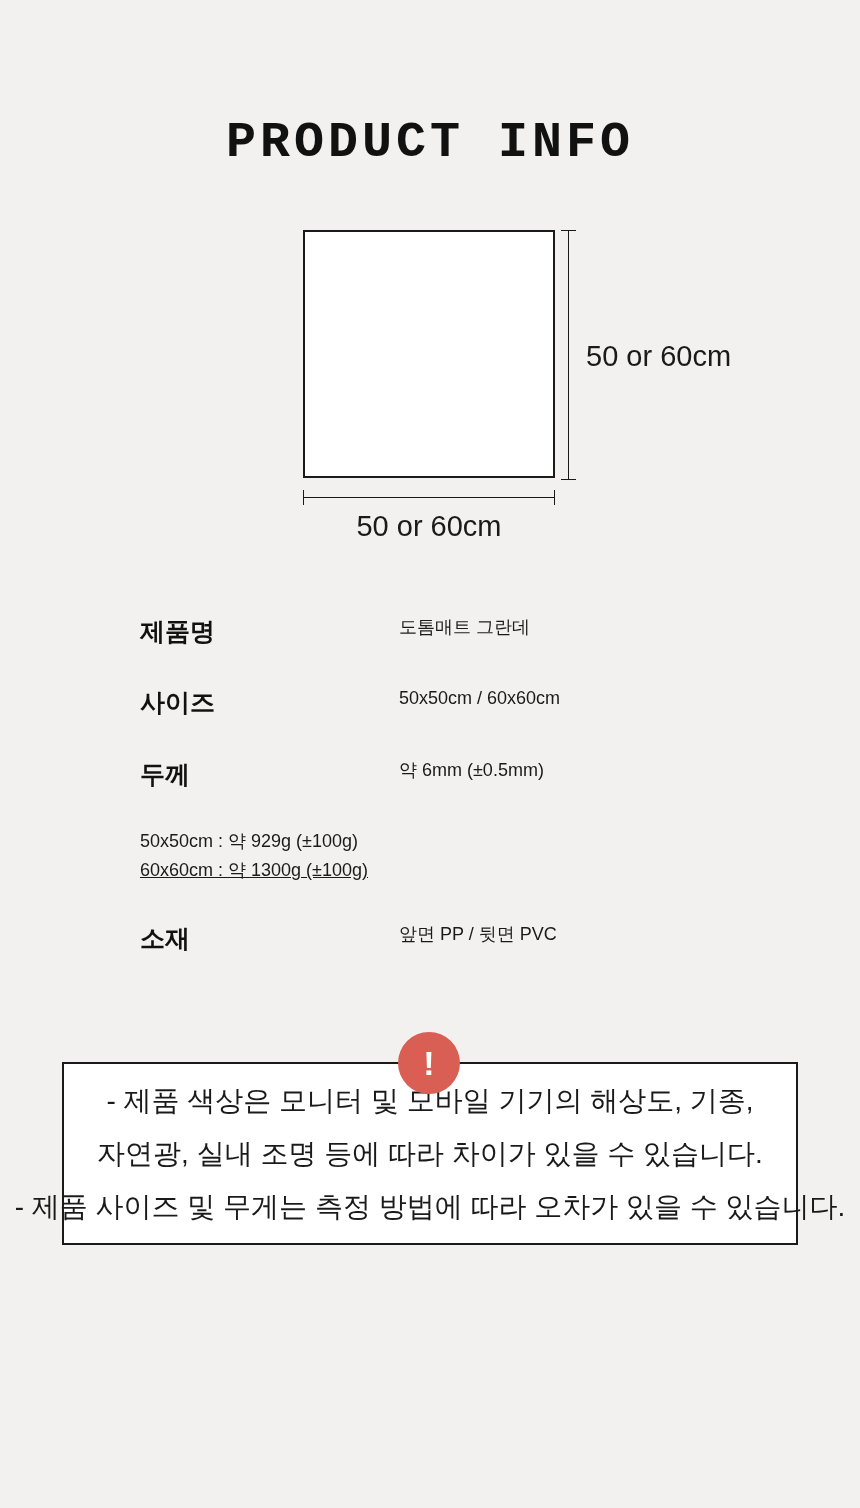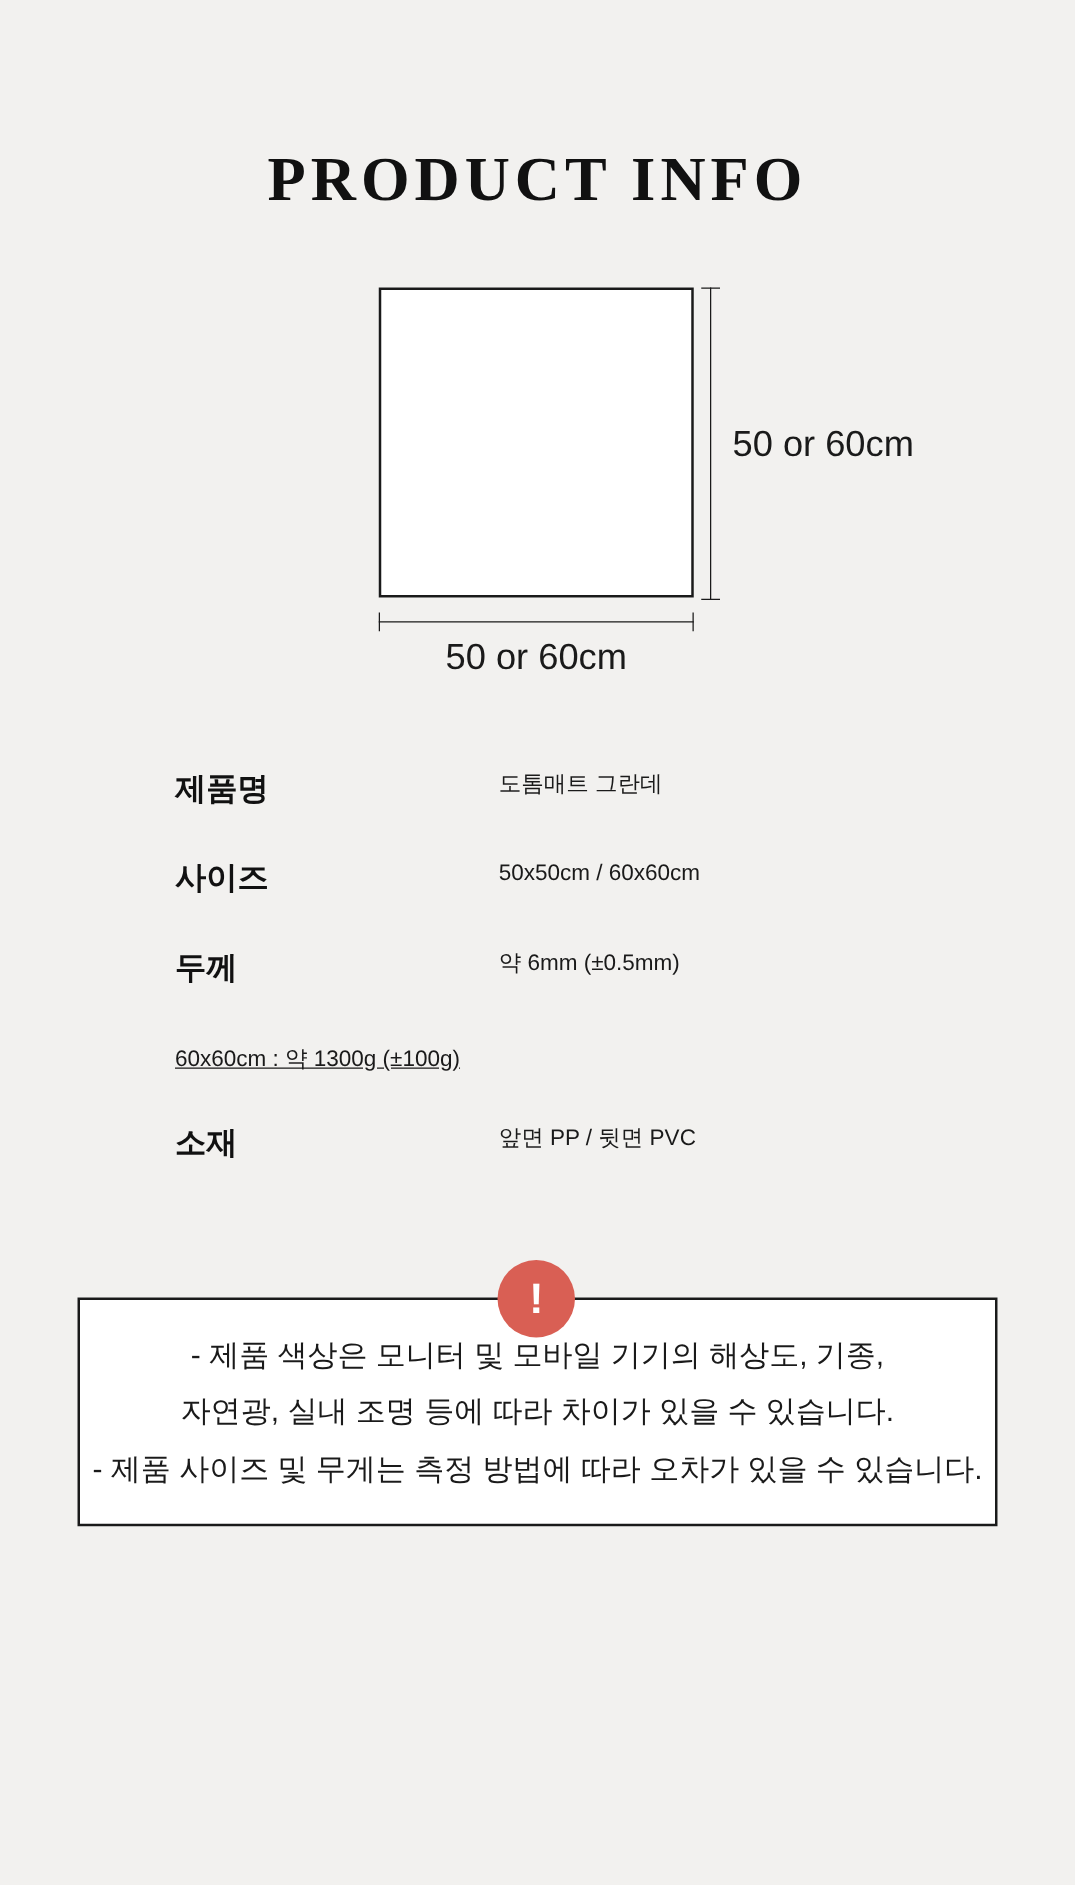--- a/index.html
+++ b/index.html
@@ -25,21 +25,21 @@
 
   
   .title {
     text-align: center;
     font-size: 50px;
     font-weight: 800;
     letter-spacing: 4px;
     padding-top: 118px;
     line-height: 1;
     color: #111;
-    font-family: Liberation Serif, serif;
+    font-family: Liberation Mono, monospace;
   }
 
   
   .diagram-wrap {
     position: relative;
     width: 860px;
     height: 330px;
     margin-top: 62px;
   }
   .mat-square {
@@ -156,21 +156,21 @@
     height: 183px;
     background: #ffffff;
     border: 2px solid #1a1a1a;
     box-sizing: border-box;
     display: flex;
     flex-direction: column;
     align-items: center;
     justify-content: center;
   }
   .notice-line {
-    font-size: 24px;
+    font-size: 28px;
     line-height: 1.9;
     color: #1a1a1a;
     text-align: right;
     white-space: nowrap;
   }
   .bang-badge {
     position: absolute;
     left: 398px;
     top: 0px;
     width: 62px;
@@ -220,20 +220,21 @@
 
     <div class="spec-row">
       <div class="spec-label">두께</div>
       <div class="spec-value">
         <span>약 6mm (±0.5mm)</span>
       </div>
     </div>
 
     <div class="spec-row">
       <div class="spec-value">
+        <span>50x50cm : 약 929g (±100g)</span>
         <span class="line2">60x60cm : 약 1300g (±100g)</span>
       </div>
     </div>
 
     <div class="spec-row">
       <div class="spec-label">소재</div>
       <div class="spec-value">
         <span>앞면 PP / 뒷면 PVC</span>
       </div>
     </div>

